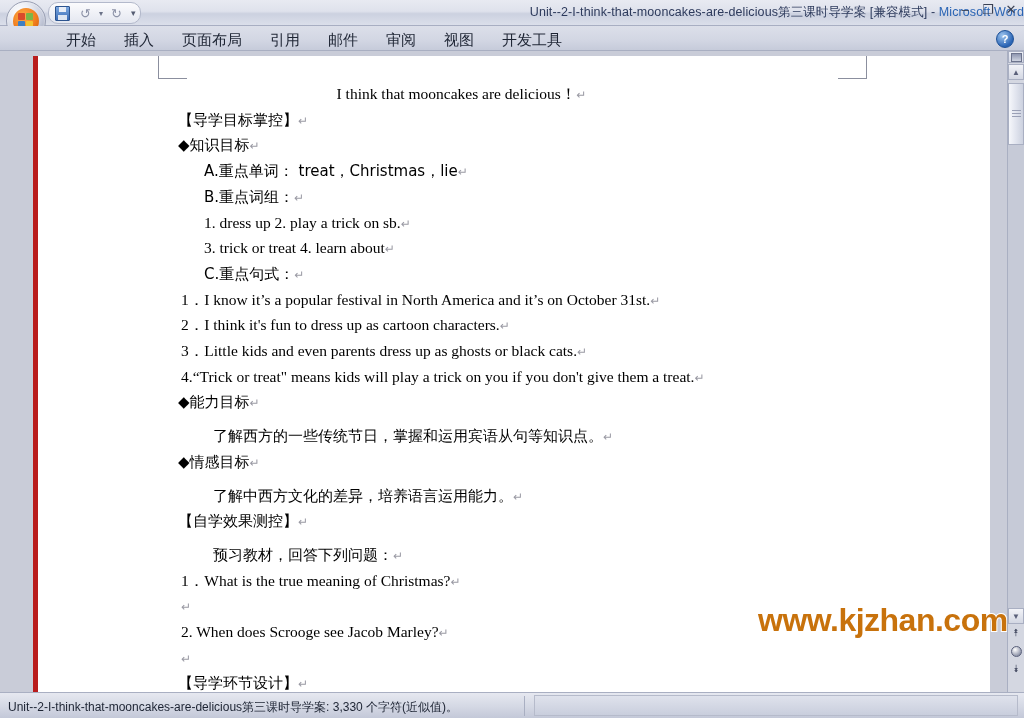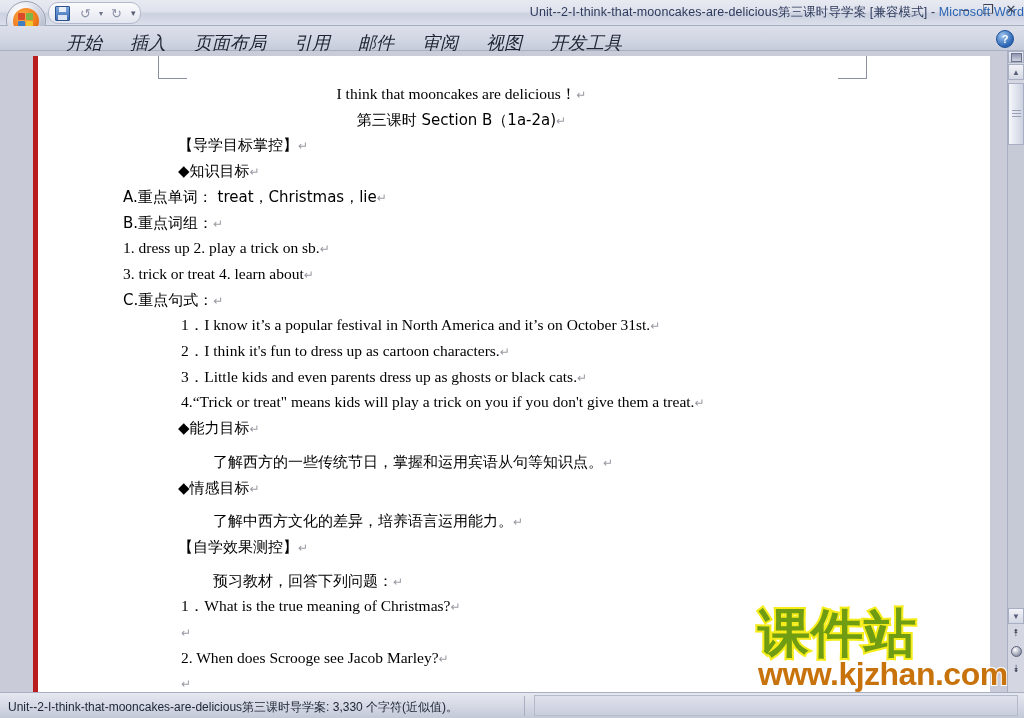--- a/index.html
+++ b/index.html
@@ -98,24 +98,23 @@
   
   .ribbon {
     position: absolute; left: 0; top: 26px;
     width: 1024px; height: 25px;
     background: linear-gradient(180deg,#dcdfe9 0%, #d2d6e3 60%, #c6cbda 100%);
     border-bottom: 1px solid #a9afc2;
     box-sizing: border-box;
   }
   .tabs { position: absolute; left: 52px; top: 2px; display: flex; gap: 0px; }
   .tab {
-    font-size: 18px; color: #1d2433;
+    font-size: 15px; color: #1d2433;
     padding: 3px 14px 2px 14px;
     white-space: nowrap;
-    font-style: italic;
   }
   .help-icon {
     position: absolute; right: 10px; top: 4px;
     width: 16px; height: 16px; border-radius: 50%;
     background: radial-gradient(circle at 35% 30%, #9fc6ef, #2a64b4 70%);
     color: #fff; font-size: 11px; font-weight: bold;
     display:flex; align-items:center; justify-content:center;
     border: 1px solid #1b4f96;
   }
 
@@ -152,21 +151,21 @@
     font-size: 15.5px;
     line-height: 24.7px;
     white-space: nowrap;
   }
   .ln.center { text-align: center; padding-right: 110px; }
   .ln .cjk { font-family: "DejaVu Sans", sans-serif; font-size: 15px; }
   .pil { color: #9a9aa4; font-size: 12px; font-family:"Liberation Sans",sans-serif; }
 
   .i0  { padding-left: 140px; }
   .i1  { padding-left: 143px; }
-  .i2  { padding-left: 85px; }
+  .i2  { padding-left: 118px; margin-left: 48px; }
   .i3  { padding-left: 175px; margin-top: 8px; }
 
   
   .watermark {
     position: absolute; left: 758px; top: 555px;
     width: 246px; height: 86px;
     pointer-events: none;
   }
   .wm-cn {
     font-family: "DejaVu Sans", sans-serif;
@@ -312,21 +311,20 @@
     <div class="help-icon">?</div>
   </div>
 
   <div class="workarea">
     <div class="page">
       <span class="mark tl"></span>
       <span class="mark tr"></span>
 
       <div class="doc" id="doc-body">
           <div class="ln center"><span>I think that mooncakes are delicious！</span><span class="pil">↵</span></div>
-          <div class="ln center"><span class="cjk">第三课时 Section B（1a-2a)</span><span class="pil">↵</span></div>
           <div class="ln i0"><span class="cjk">【导学目标掌控】</span><span class="pil">↵</span></div>
           <div class="ln i0"><span class="cjk">◆知识目标</span><span class="pil">↵</span></div>
           <div class="ln i2"><span class="cjk">A.重点单词：        treat，Christmas，lie</span><span class="pil">↵</span></div>
           <div class="ln i2"><span class="cjk">B.重点词组：</span><span class="pil">↵</span></div>
           <div class="ln i2"><span>1. dress up 2. play a trick on sb.</span><span class="pil">↵</span></div>
           <div class="ln i2"><span>3. trick or treat 4. learn about</span><span class="pil">↵</span></div>
           <div class="ln i2"><span class="cjk">C.重点句式：</span><span class="pil">↵</span></div>
           <div class="ln i1"><span>1．I know it’s a popular festival in North America and  it’s on October 31st.</span><span class="pil">↵</span></div>
           <div class="ln i1"><span>2．I think it's fun to dress up as cartoon characters.</span><span class="pil">↵</span></div>
           <div class="ln i1"><span>3．Little kids and even parents dress up as ghosts or black cats.</span><span class="pil">↵</span></div>
@@ -339,21 +337,20 @@
           <div class="ln i3"><span class="cjk">预习教材，回答下列问题：</span><span class="pil">↵</span></div>
           <div class="ln i1"><span>1．What is the true meaning of Christmas?</span><span class="pil">↵</span></div>
           <div class="ln i1"><span></span><span class="pil">↵</span></div>
           <div class="ln i1"><span>2. When does Scrooge see Jacob Marley?</span><span class="pil">↵</span></div>
           <div class="ln i1"><span></span><span class="pil">↵</span></div>
           <div class="ln i0"><span class="cjk">【导学环节设计】</span><span class="pil">↵</span></div>
         </div>
     </div>
 
     <div class="watermark">
-      <div class="wm-cn">课件站</div>
       <div class="wm-url">www.kjzhan.com</div>
     </div>
   </div>
 
   <div class="vscroll">
     <div class="splitbox">
       <span class="g"></span>
     </div>
     <div class="sb-btn sb-up">▲</div>
     <div class="sb-thumb">

